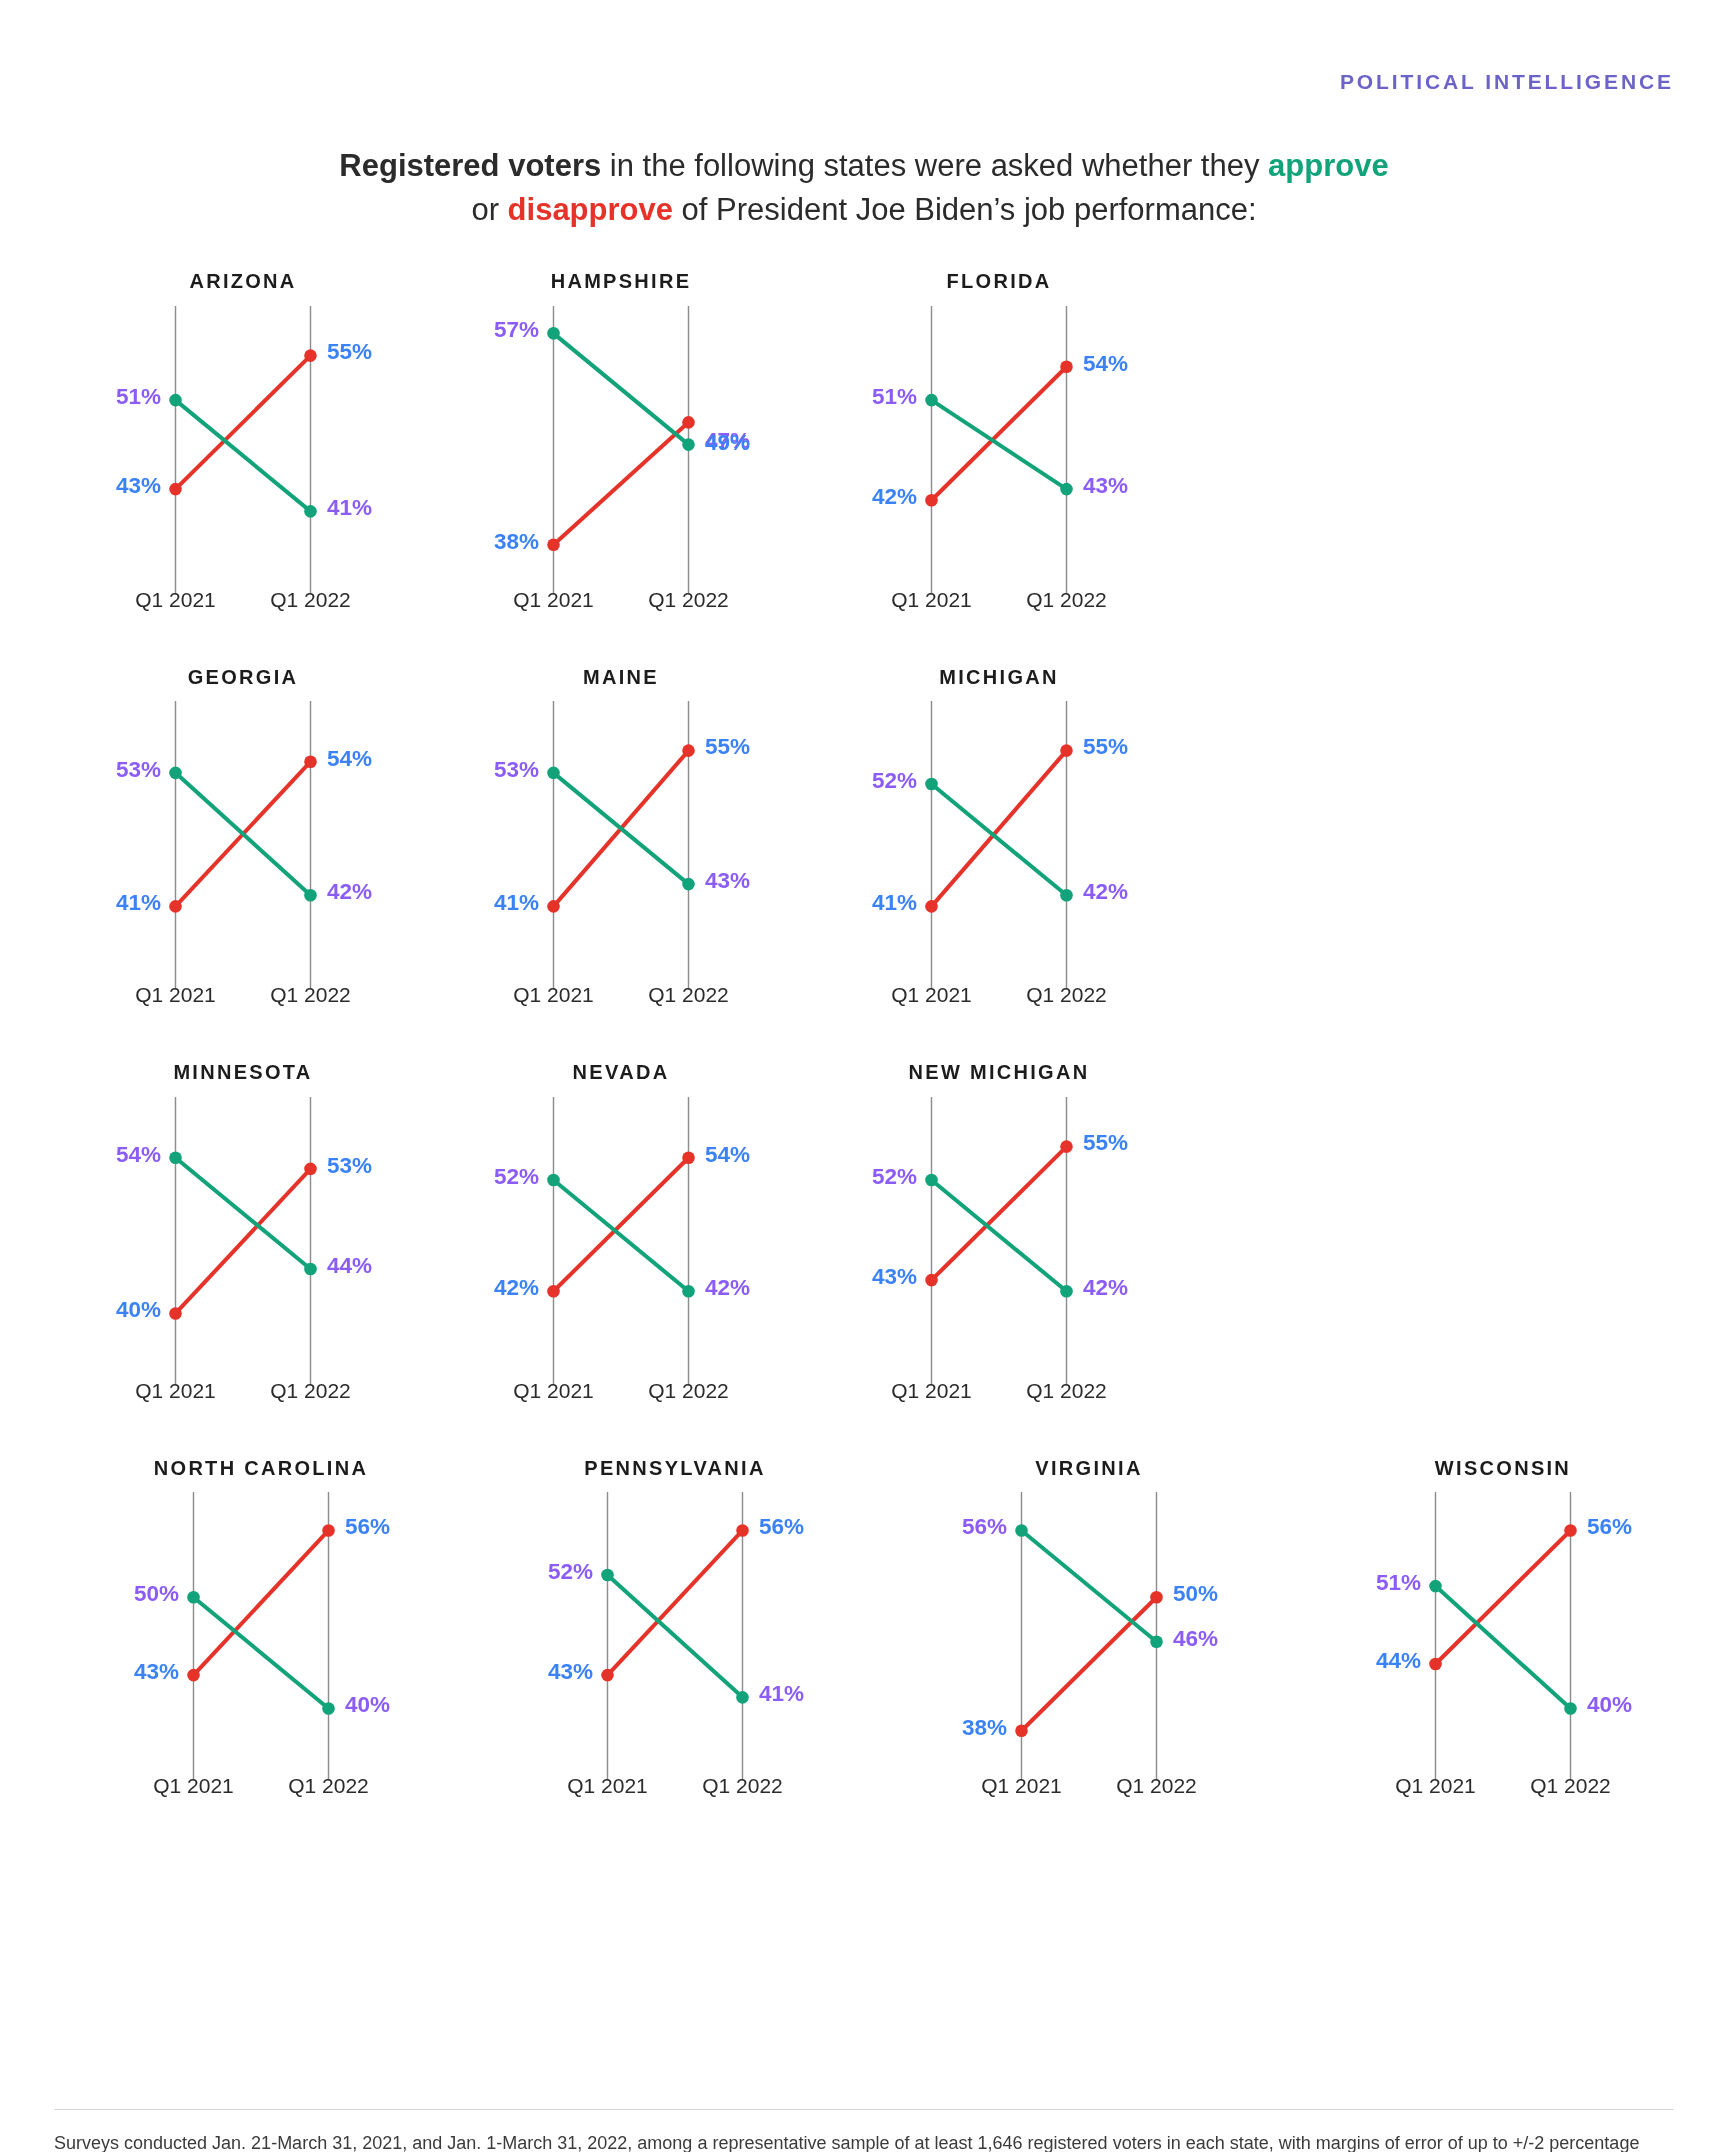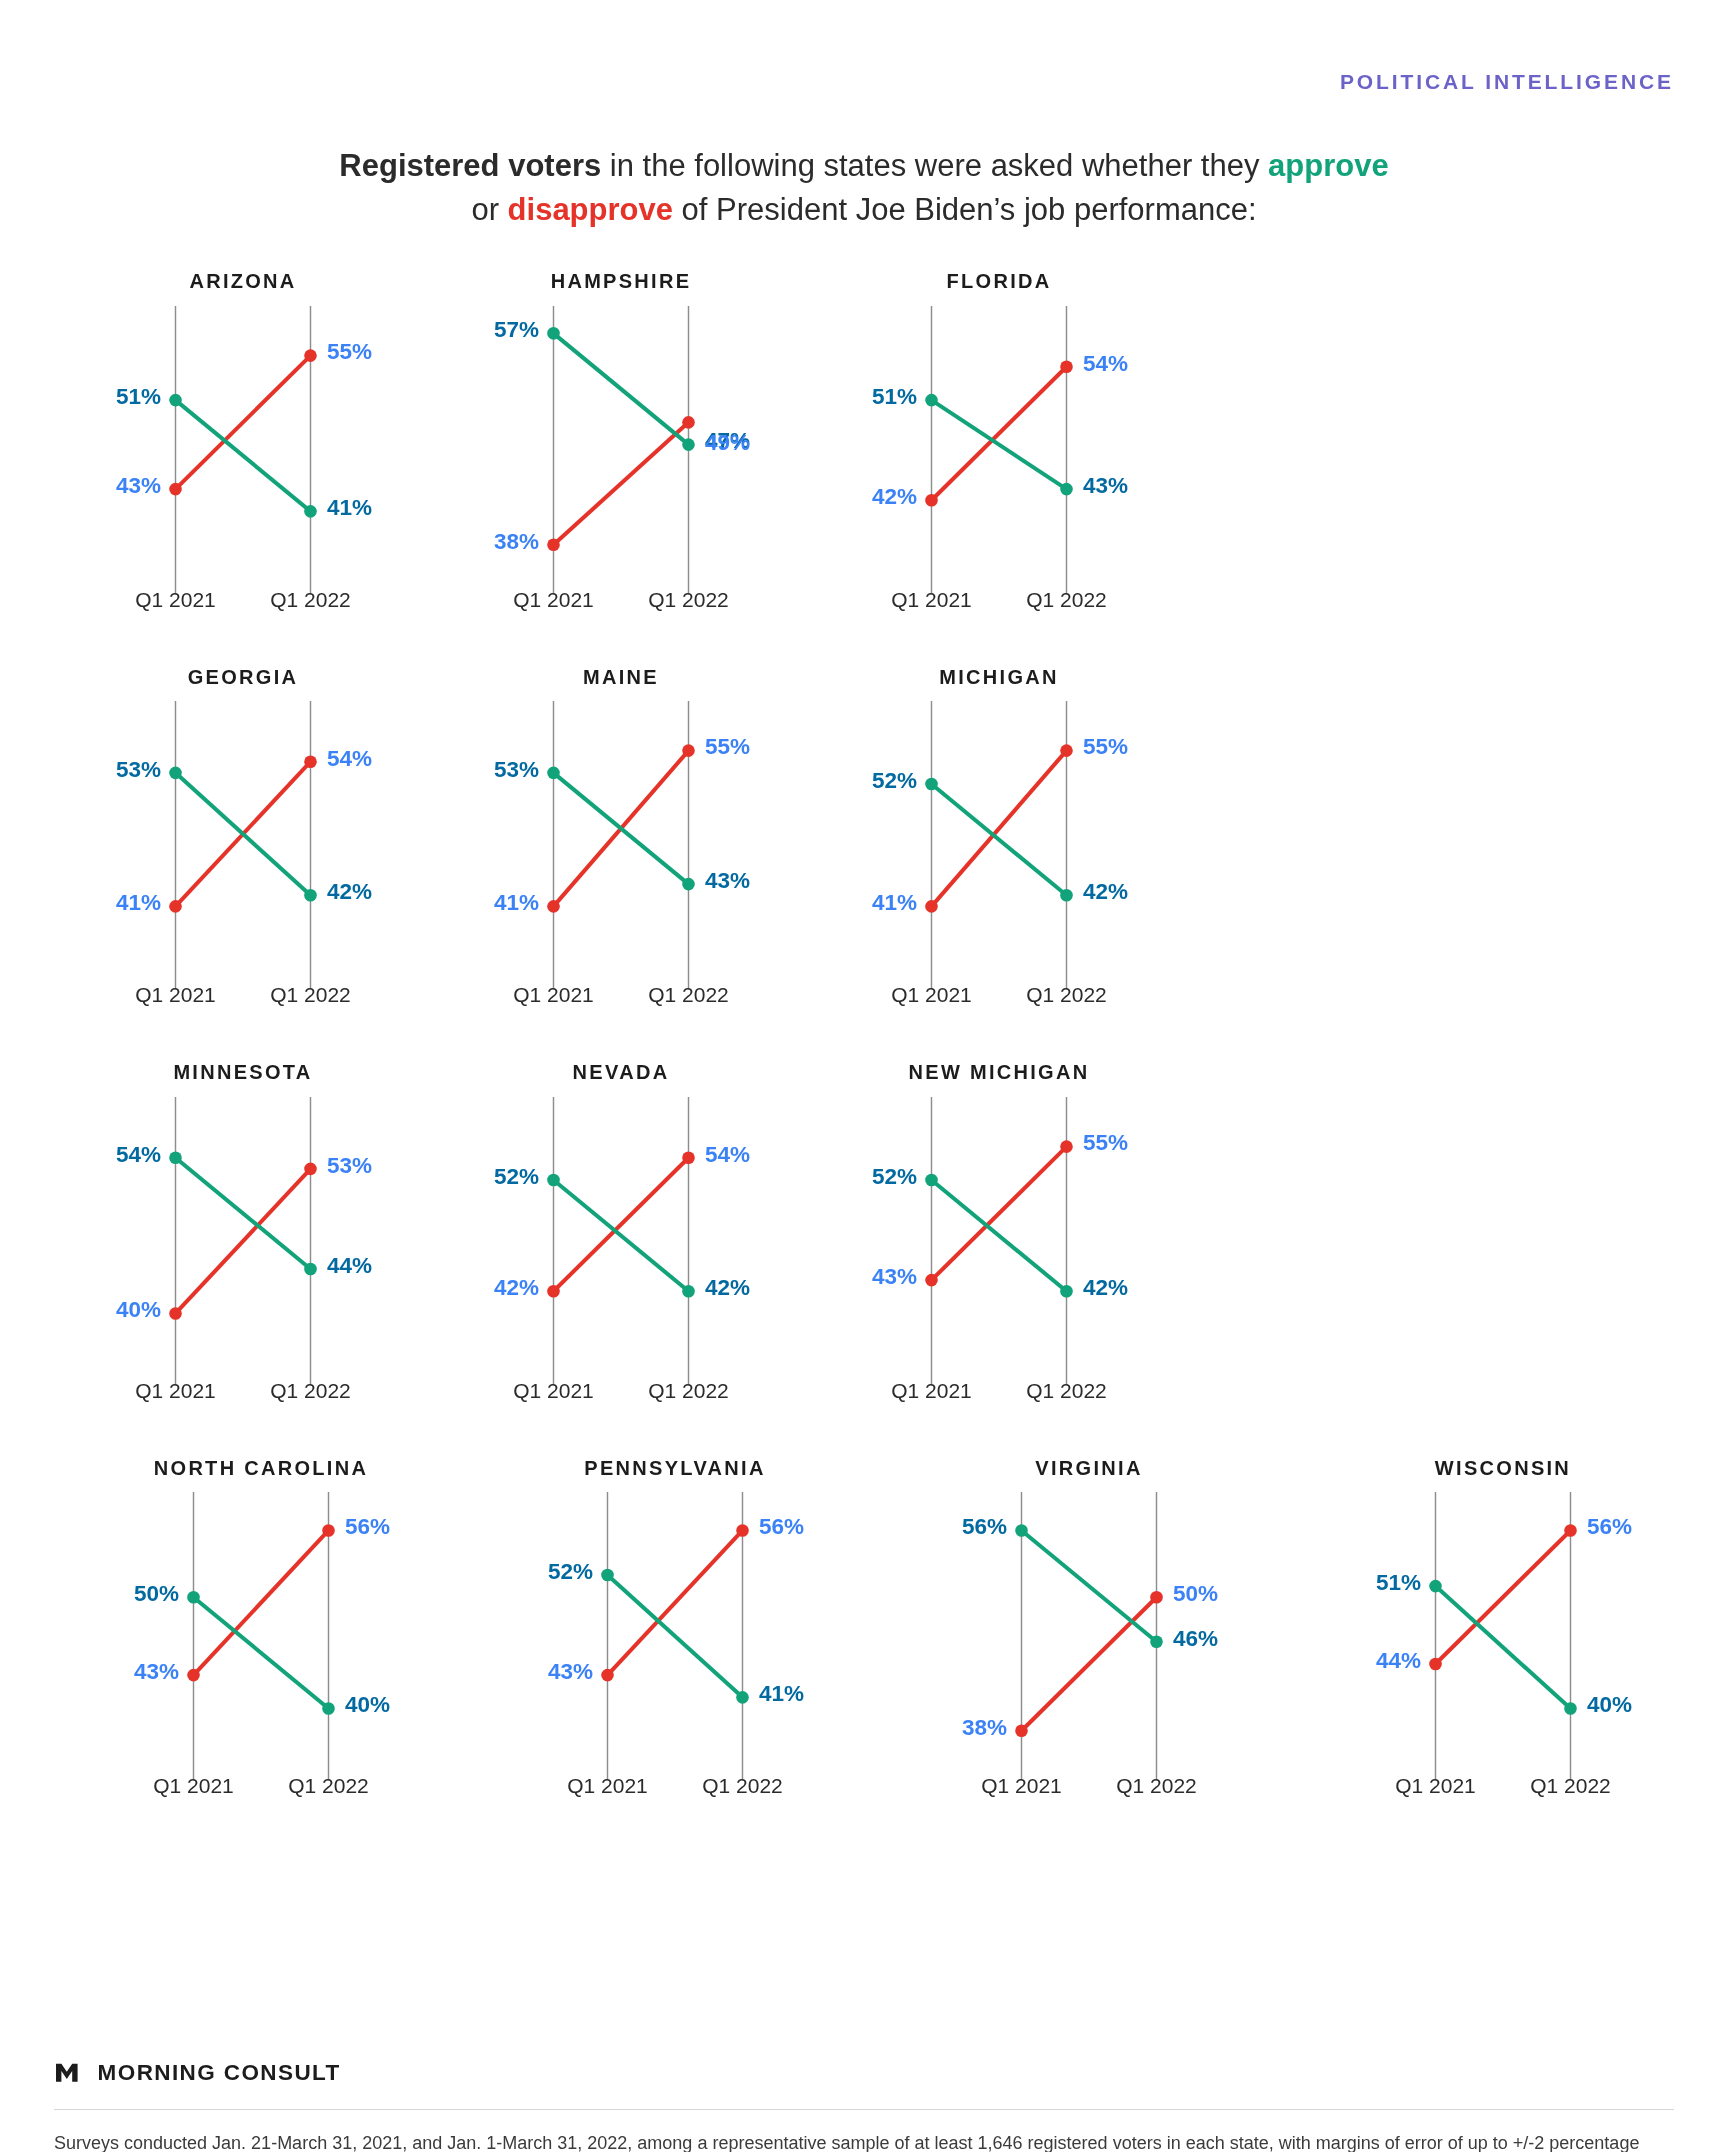--- a/index.html
+++ b/index.html
@@ -86,21 +86,21 @@
     color: #2b2b2b;
   }
   .axis-labels span { width: 135px; text-align: center; }
 
   .val {
     position: absolute;
     font-size: 22.5px;
     font-weight: bold;
     white-space: nowrap;
   }
-  .val.green { color: #0369a1; }
+  .val.green { color: #8b5cf6; }
   .val.red { color: #3b82f6; }
 
   .footer {
     position: absolute;
     left: 54px;
     right: 54px;
     bottom: 38px;
   }
   .brand {
     display: flex;
@@ -444,24 +444,18 @@
             <div class="axis-labels" style="bottom: 54px;">
               <span>Q1 2021</span>
               <span>Q1 2022</span>
             </div>
           </div>
         </div>
       </div>
   </div>
 
   <div class="footer">
-    <div class="brand">
-      <svg class="brand-mark" viewBox="0 0 34 26">
-        <path d="M2 3 L2 23 L8 23 L8 11 L14 20 L20 11 L20 23 L26 23 L26 3 L20 3 L14 12 L8 3 Z" fill="#1c1c1c"></path>
-      </svg>
-      <span class="brand-name">MORNING CONSULT</span>
-    </div>
     <div class="rule"></div>
     <div class="note">Surveys conducted Jan. 21-March 31, 2021, and Jan. 1-March 31, 2022, among a representative sample of at least 1,646 registered voters in each state, with margins of error of up to +/-2 percentage points.</div>
   </div>
 
 </div>
 
 
 </body></html>

